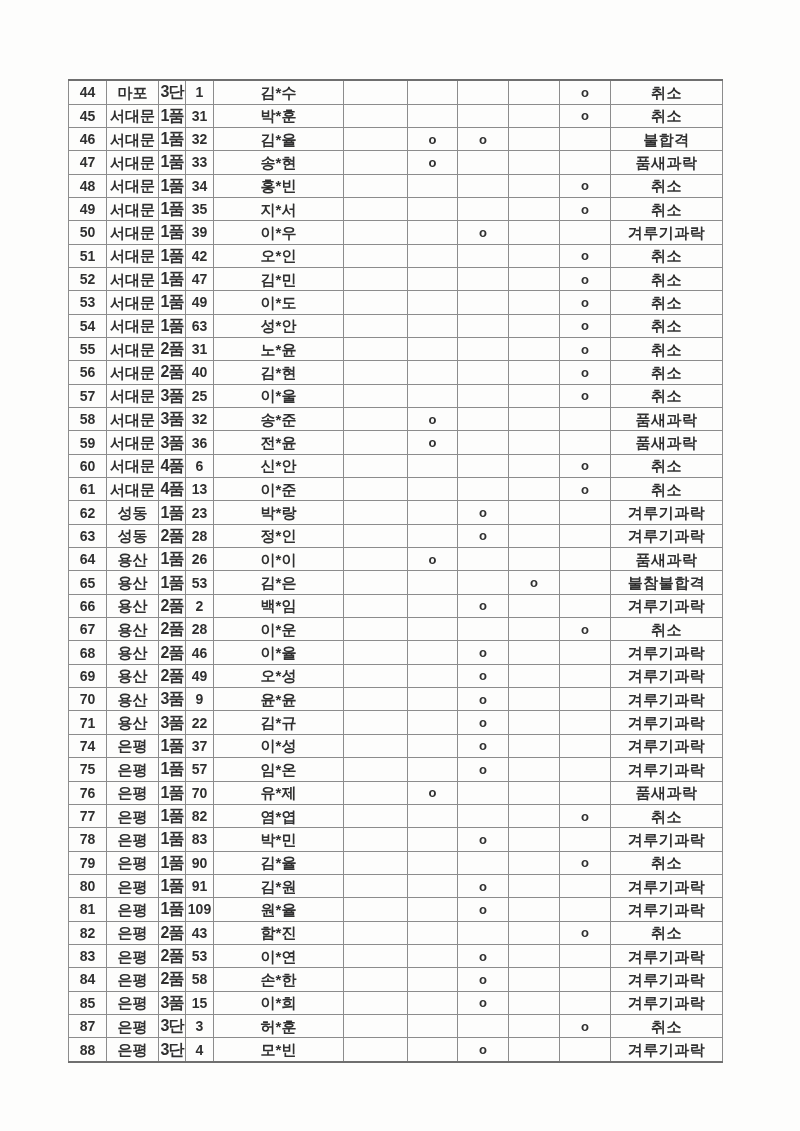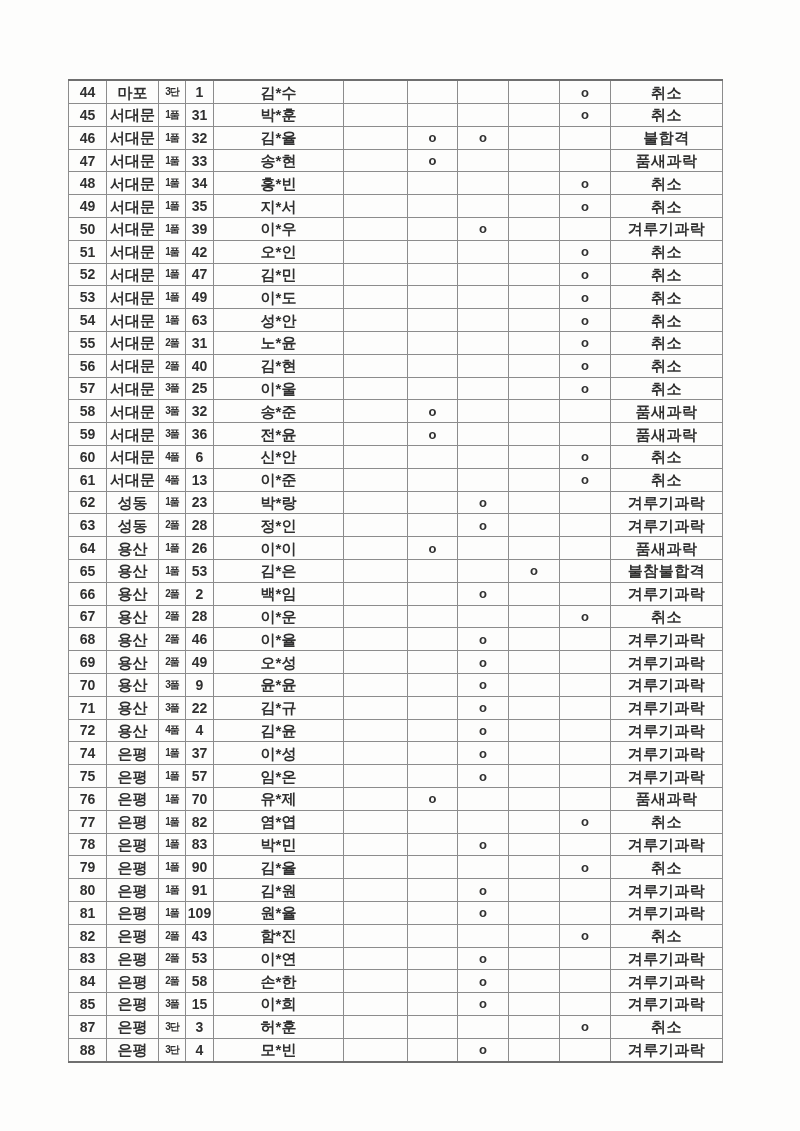--- a/index.html
+++ b/index.html
@@ -47,21 +47,21 @@
   .col-name{width:130px;}
   .col-mark1{width:64px;}
   .col-mark2{width:50px;}
   .col-mark3{width:51px;}
   .col-mark4{width:51px;}
   .col-mark5{width:51px;}
   .col-result{width:112px;}
   td.cell-no{font-size:14px;}
   td.cell-number{font-size:14px;}
   td.cell-mark{font-size:13px;letter-spacing:0;}
-  td.cell-rank{font-size:10px;letter-spacing:-1px;border-radius:7px;}
+  td.cell-rank{font-size:16px;letter-spacing:-1px;border-radius:7px;}
   td.cell-result{font-size:15px;letter-spacing:0.5px;margin-left:24px;}
 </style>
 </head>
 <body>
 
 <div class="page">
   <table class="results-table">
     <colgroup>
       <col class="col-no">
       <col class="col-district">
@@ -434,33 +434,20 @@
           <td class="cell-number">22</td>
           <td class="cell-name">김*규</td>
           <td class="cell-mark"></td>
           <td class="cell-mark"></td>
           <td class="cell-mark">o</td>
           <td class="cell-mark"></td>
           <td class="cell-mark"></td>
           <td class="cell-result">겨루기과락</td>
         </tr>
         <tr>
-          <td class="cell-no">72</td>
-          <td class="cell-district">용산</td>
-          <td class="cell-rank">4품</td>
-          <td class="cell-number">4</td>
-          <td class="cell-name">김*윤</td>
-          <td class="cell-mark"></td>
-          <td class="cell-mark"></td>
-          <td class="cell-mark">o</td>
-          <td class="cell-mark"></td>
-          <td class="cell-mark"></td>
-          <td class="cell-result">겨루기과락</td>
-        </tr>
-        <tr>
           <td class="cell-no">74</td>
           <td class="cell-district">은평</td>
           <td class="cell-rank">1품</td>
           <td class="cell-number">37</td>
           <td class="cell-name">이*성</td>
           <td class="cell-mark"></td>
           <td class="cell-mark"></td>
           <td class="cell-mark">o</td>
           <td class="cell-mark"></td>
           <td class="cell-mark"></td>

